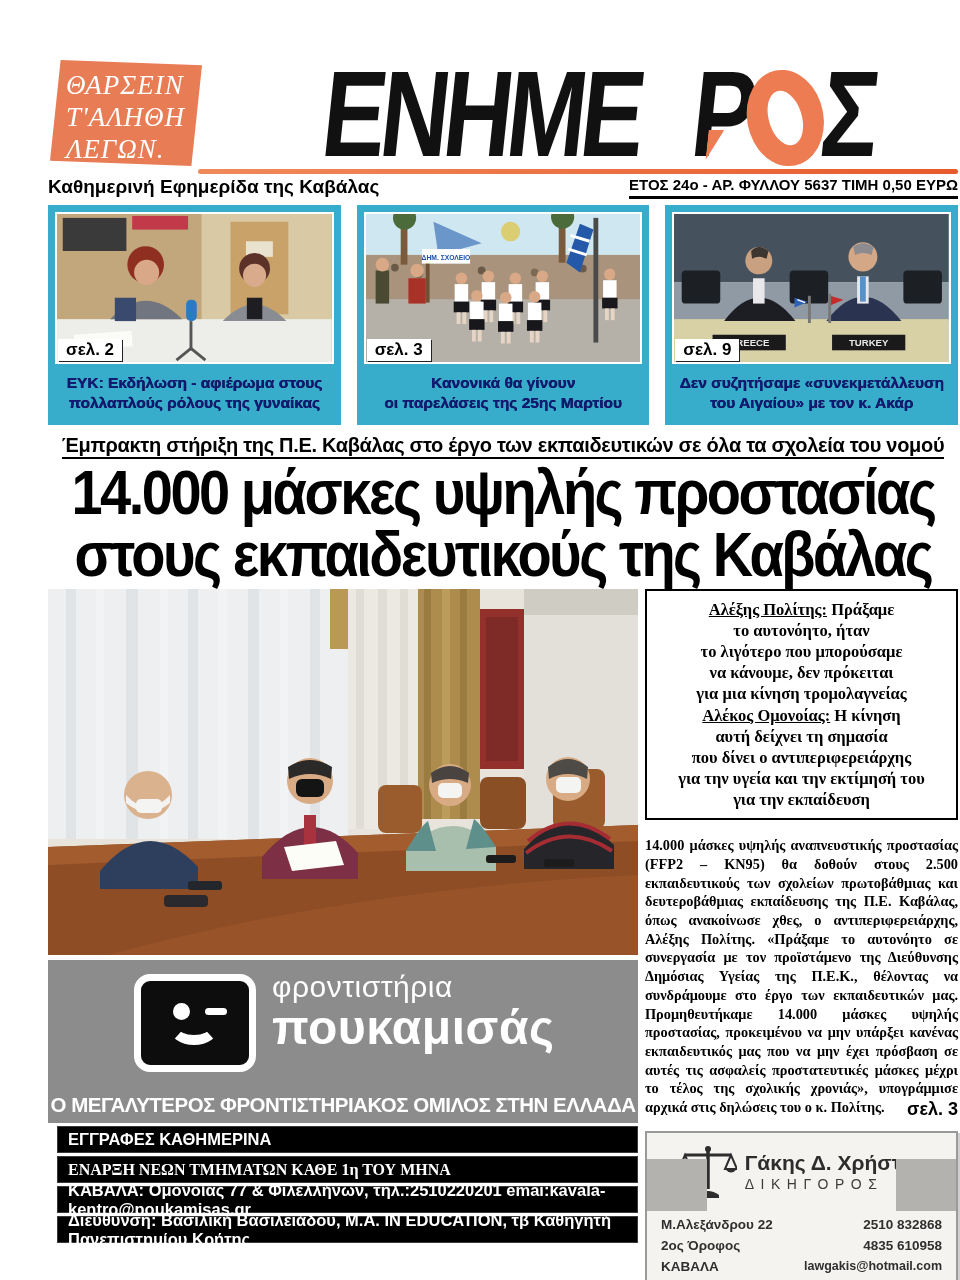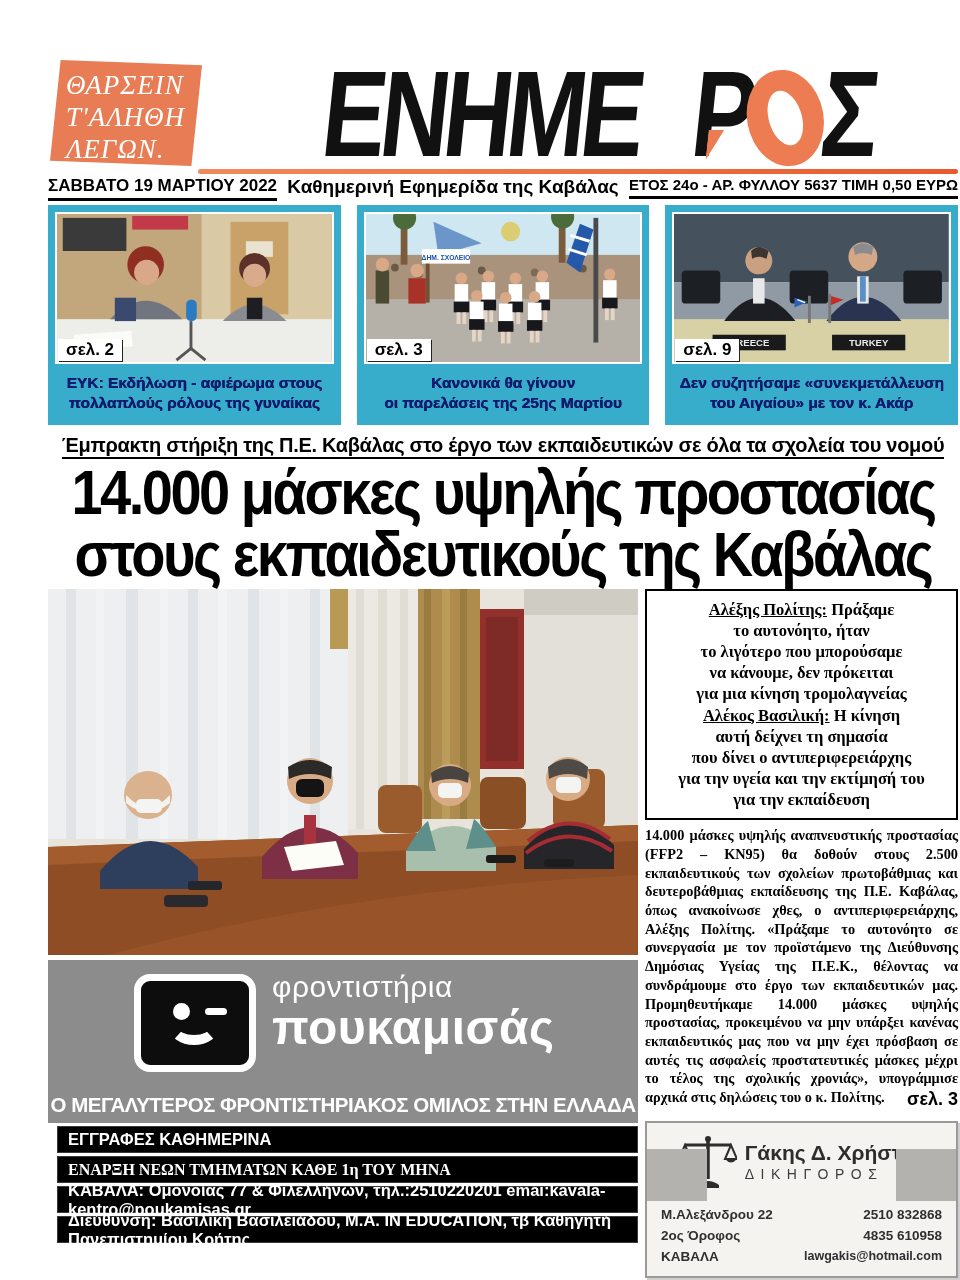--- a/index.html
+++ b/index.html
@@ -63,21 +63,21 @@
   .main-photo { width:590px; height:366px; background:#ddd; overflow:hidden; }
   .main-photo svg { display:block; width:100%; height:100%; }
   .left-col { width:590px; }
   .right-col { width:313px; }
 
   .quote-box { border:2px solid #000; padding:8px 4px; text-align:center;
     font-family:"Liberation Serif", serif; font-weight:bold; font-size:16.5px;
     line-height:1.28; color:#000; }
   .uname { text-decoration:underline; }
 
-  .body-text { margin-top:6px; font-family:"Liberation Serif", serif;
+  .body-text { margin-top:16px; font-family:"Liberation Serif", serif;
     font-weight:bold; font-size:14.3px; line-height:1.31; text-align:justify;
     position:relative; color:#000; padding-bottom:2px; }
   .page-ref { position:absolute; right:0; bottom:-3px; background:#fff;
     font-family:"Liberation Sans", sans-serif; font-weight:bold; font-size:18px; }
 
   
   .pouk-ad { margin-top:5px; background:#8C8C8C; height:163px; position:relative; }
   .tv { position:absolute; left:86px; top:14px; width:122px; height:98px;
     background:#0d0d0d; border:7px solid #fff; border-radius:16px; }
   .eye  { position:absolute; left:32px; top:22px; width:17px; height:17px;
@@ -128,21 +128,20 @@
       <div class="mast-title">
         <span class="mt">ΕΝΗΜΕ</span>
         <span class="mt p-letter">Ρ</span>
         <span class="o-ring"></span>
         <span class="mt">Σ</span>
       </div>
       <div class="mast-rule"></div>
     </div>
 
     <div class="dateline">
-      <span class="date-left">ΣΑΒΒΑΤΟ 19 ΜΑΡΤΙΟΥ 2022</span>
       <span class="subtitle">Καθημερινή Εφημερίδα της Καβάλας</span>
       <span class="issue">ΕΤΟΣ 24ο - ΑΡ. ΦΥΛΛΟΥ 5637 ΤΙΜΗ 0,50 ΕΥΡΩ</span>
     </div>
 
     <div class="top-stories">
 
       <div class="story-box">
         <div class="story-photo">
           <svg viewBox="0 0 285 152" preserveAspectRatio="none">
             <rect x="0" y="0" width="285" height="152" fill="#c2a67c"></rect>
@@ -414,21 +413,21 @@
         </div>
       </div>
 
       <div class="right-col">
         <div class="quote-box">
           <div><span class="uname">Αλέξης Πολίτης:</span><span> Πράξαμε</span></div>
           <div>το αυτονόητο, ήταν</div>
           <div>το λιγότερο που μπορούσαμε</div>
           <div>να κάνουμε, δεν πρόκειται</div>
           <div>για μια κίνηση τρομολαγνείας</div>
-          <div><span class="uname">Αλέκος Βασιλική:</span><span> Η κίνηση</span></div>
+          <div><span class="uname">Αλέκος Ομονοίας:</span><span> Η κίνηση</span></div>
           <div>αυτή δείχνει τη σημασία</div>
           <div>που δίνει ο αντιπεριφερειάρχης</div>
           <div>για την υγεία και την εκτίμησή του</div>
           <div>για την εκπαίδευση</div>
         </div>
 
         <div class="body-text">
           <span>14.000 μάσκες υψηλής αναπνευστικής προστασίας (FFP2 – KN95) θα δοθούν στους 2.500 εκπαιδευτικούς των σχολείων πρωτοβάθμιας και δευτεροβάθμιας εκπαίδευσης της Π.Ε. Καβάλας, όπως ανακοίνωσε χθες, ο αντιπεριφερειάρχης, Αλέξης Πολίτης. «Πράξαμε το αυτονόητο σε συνεργασία με τον προϊστάμενο της Διεύθυνσης Δημόσιας Υγείας της Π.Ε.Κ., θέλοντας να συνδράμουμε στο έργο των εκπαιδευτικών μας. Προμηθευτήκαμε 14.000 μάσκες υψηλής προστασίας, προκειμένου να μην υπάρξει κανένας εκπαιδευτικός μας που να μην έχει πρόσβαση σε αυτές τις ασφαλείς προστατευτικές μάσκες μέχρι το τέλος της σχολικής χρονιάς», υπογράμμισε αρχικά στις δηλώσεις του ο κ. Πολίτης.</span>
           <span class="page-ref">σελ. 3</span>
         </div>

